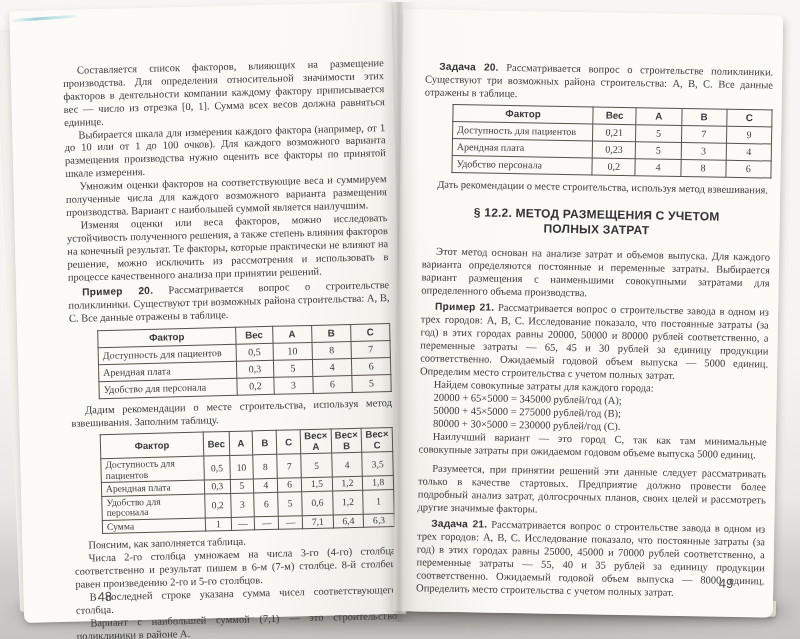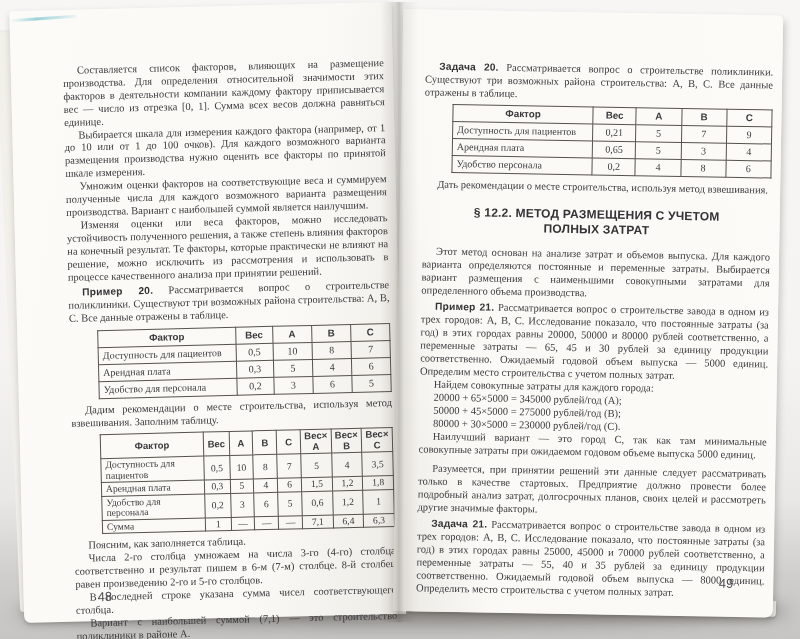--- a/index.html
+++ b/index.html
@@ -223,21 +223,21 @@
           <tbody>
             <tr>
               <td>Доступность для пациентов</td>
               <td>0,21</td>
               <td>5</td>
               <td>7</td>
               <td>9</td>
             </tr>
             <tr>
               <td>Арендная плата</td>
-              <td>0,65</td>
+              <td>0,23</td>
               <td>5</td>
               <td>3</td>
               <td>4</td>
             </tr>
             <tr>
               <td>Удобство персонала</td>
               <td>0,2</td>
               <td>4</td>
               <td>8</td>
               <td>6</td>

